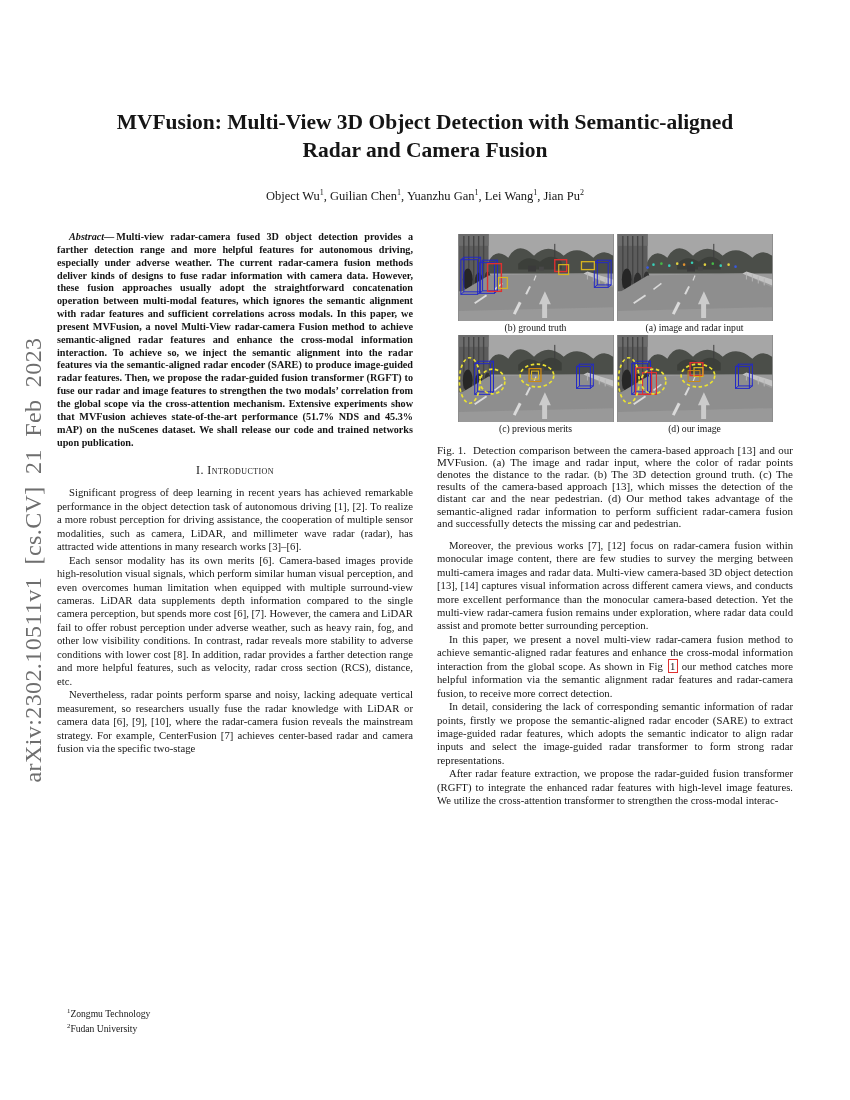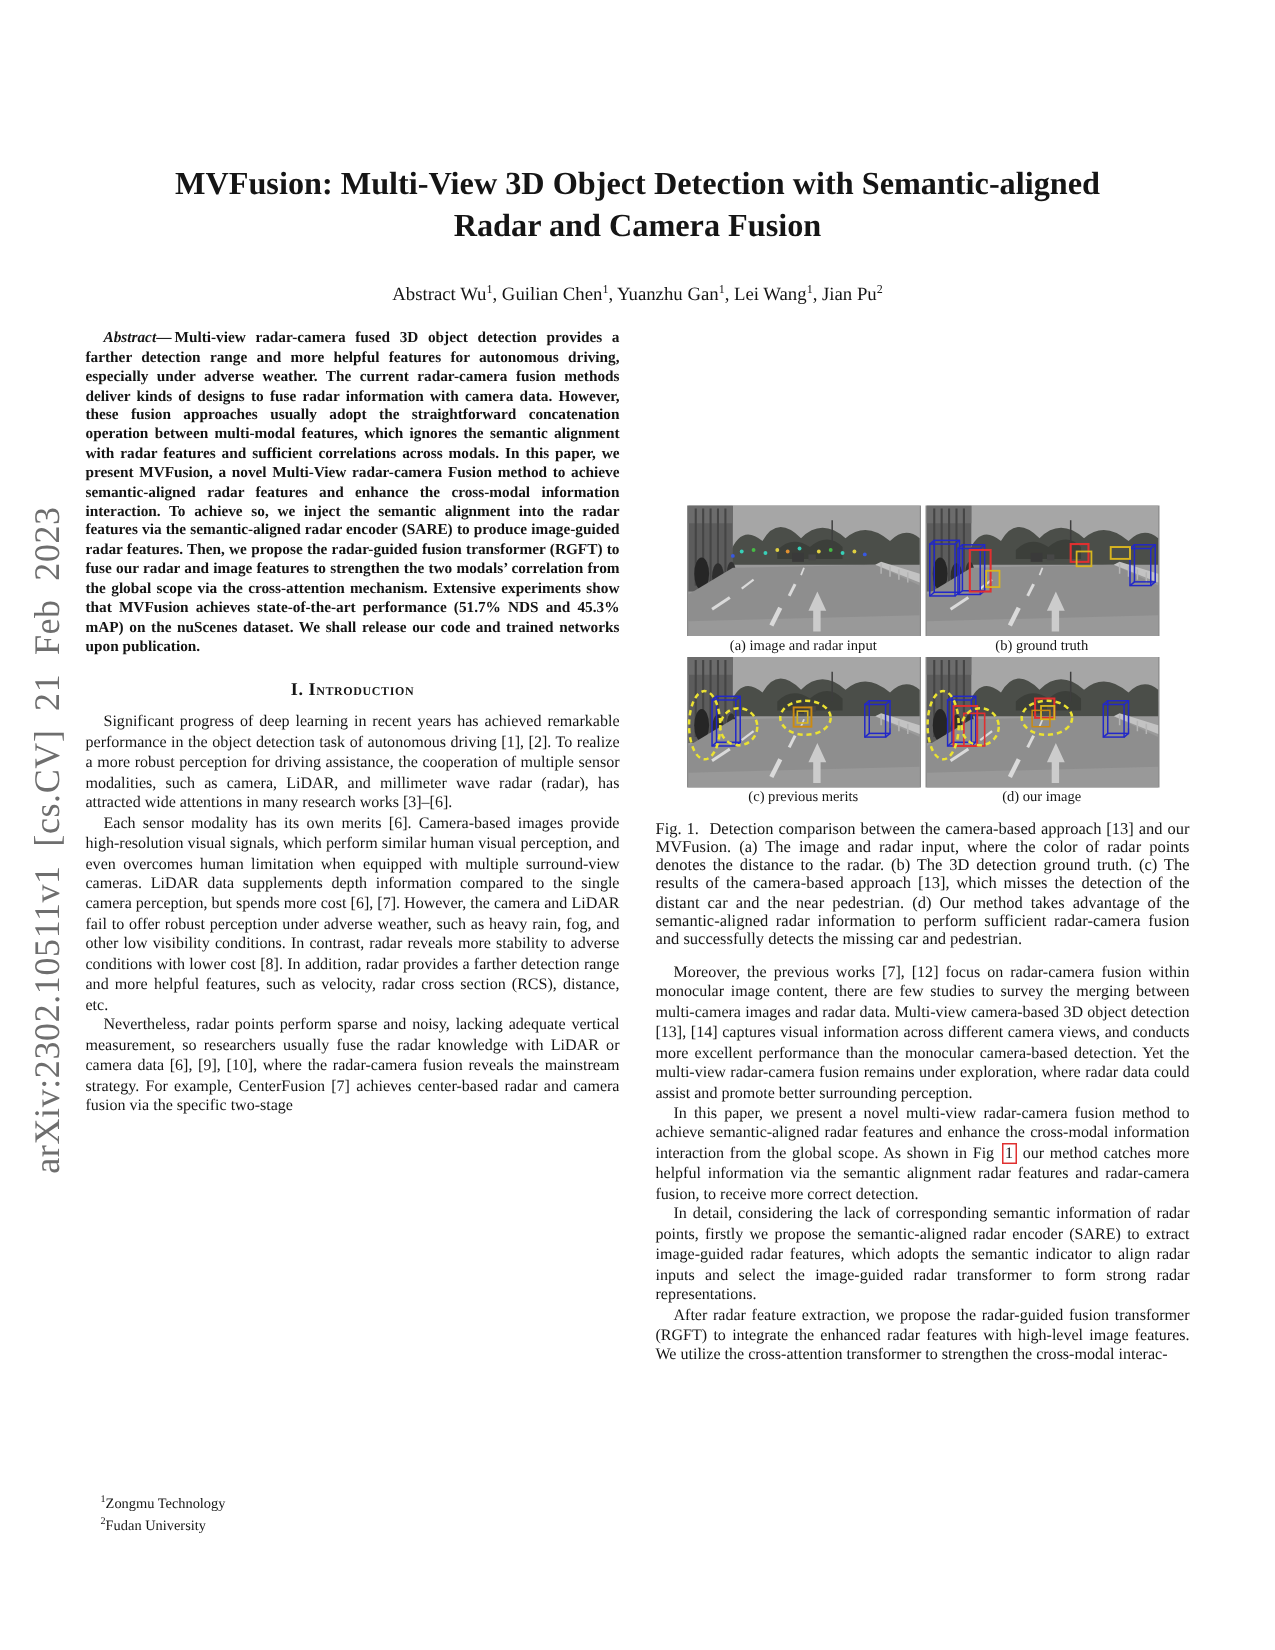--- a/index.html
+++ b/index.html
@@ -14,32 +14,32 @@
     letter-spacing:.4px;word-spacing:6px;
   }
   
   h1.title{
     margin:0 auto;padding-top:109px;max-width:680px;text-align:center;
     font-size:21.5px;font-weight:bold;line-height:1.3;
   }
   .authors{text-align:center;margin-top:23px;font-size:12.5px;}
   .authors sup{font-size:8px;}
   
-  .cols{display:flex;gap:24px;margin:16px 57px 0 57px;align-items:center;}
+  .cols{display:flex;gap:24px;margin:27px 57px 0 57px;}
   .col{width:360px;position:relative;}
   .col.left{height:805px;}
   
   p.abstract{
     margin:0;font-size:10.2px;font-weight:bold;line-height:12.85px;
     text-align:justify;text-indent:12px;
   }
   p.abstract .abs-lead{font-style:italic;}
   
   h2.sec{
-    margin:14px 0 8px 0;text-align:center;font-weight:bold;
+    margin:14px 0 8px 0;text-align:center;font-weight:normal;
     font-size:12px;font-variant:small-caps;letter-spacing:.4px;
   }
   
   .body-p{margin:0;font-size:10.7px;line-height:13.45px;text-align:justify;text-indent:12px;}
   .body-p.noindent{text-indent:0;}
   .figref-box{border:1px solid #e03030;padding:0 1.5px;margin-left:1px;}
   
   .footnotes{position:absolute;left:0;bottom:0;font-size:9.6px;line-height:12.5px;}
   .footnotes .fn{margin-left:10px;}
   .footnotes sup{font-size:6.8px;}
@@ -56,21 +56,21 @@
 </style>
 </head>
 <body>
 
 <div class="page">
 
   <div class="arxiv-strip">arXiv:2302.10511v1 [cs.CV] 21 Feb 2023</div>
 
   <h1 class="title">MVFusion: Multi-View 3D Object Detection with Semantic-aligned Radar and Camera Fusion</h1>
 
-  <div class="authors" id="authors"><span>Abstract Wu</span><sup>1</sup>, <span>Guilian Chen</span><sup>1</sup>, <span>Yuanzhu Gan</span><sup>1</sup>, <span>Lei Wang</span><sup>1</sup>, <span>Jian Pu</span><sup>2</sup></div>
+  <div class="authors" id="authors"><span>Object Wu</span><sup>1</sup>, <span>Guilian Chen</span><sup>1</sup>, <span>Yuanzhu Gan</span><sup>1</sup>, <span>Lei Wang</span><sup>1</sup>, <span>Jian Pu</span><sup>2</sup></div>
 
   <div class="cols">
 
     <div class="col left">
       <p class="abstract"><span class="abs-lead">Abstract</span><span>— Multi-view radar-camera fused 3D object detection provides a farther detection range and more helpful features for autonomous driving, especially under adverse weather. The current radar-camera fusion methods deliver kinds of designs to fuse radar information with camera data. However, these fusion approaches usually adopt the straightforward concatenation operation between multi-modal features, which ignores the semantic alignment with radar features and sufficient correlations across modals. In this paper, we present MVFusion, a novel Multi-View radar-camera Fusion method to achieve semantic-aligned radar features and enhance the cross-modal information interaction. To achieve so, we inject the semantic alignment into the radar features via the semantic-aligned radar encoder (SARE) to produce image-guided radar features. Then, we propose the radar-guided fusion transformer (RGFT) to fuse our radar and image features to strengthen the two modals’ correlation from the global scope via the cross-attention mechanism. Extensive experiments show that MVFusion achieves state-of-the-art performance (51.7% NDS and 45.3% mAP) on the nuScenes dataset. We shall release our code and trained networks upon publication.</span></p>
 
       <h2 class="sec">I. Introduction</h2>
 
       <div id="left-paras">
           <p class="body-p">Significant progress of deep learning in recent years has achieved remarkable performance in the object detection task of autonomous driving [1], [2]. To realize a more robust perception for driving assistance, the cooperation of multiple sensor modalities, such as camera, LiDAR, and millimeter wave radar (radar), has attracted wide attentions in many research works [3]–[6].</p>
@@ -80,20 +80,92 @@
 
       <div class="footnotes" id="footnotes">
           <div class="fn"><sup>1</sup><span>Zongmu Technology</span></div>
           <div class="fn"><sup>2</sup><span>Fudan University</span></div>
         </div>
     </div>
 
     <div class="col right">
       <figure class="fig1">
         <div class="fig-grid" id="fig-grid">
+            <div class="fig-cell">
+              <div class="panel">
+                <svg width="156" height="87" viewBox="0 0 156 88" xmlns="http://www.w3.org/2000/svg">
+  <rect width="156" height="88" fill="#9a9a9a"></rect>
+  <rect width="156" height="30" fill="#a6a6a6"></rect>
+  <path d="M28,32 Q36,12 50,24 Q60,6 76,22 Q90,8 106,22 Q120,10 136,24 Q146,14 156,22 L156,40 L28,40 Z" fill="#4b4e49"></path>
+  <path d="M60,30 Q70,20 82,28 Q94,18 104,28 L104,36 L60,36 Z" fill="#3c3f3a"></path>
+  <rect x="0" y="0" width="30" height="58" fill="#5c5c5c"></rect>
+  <rect x="0" y="0" width="30" height="12" fill="#6c6c6c"></rect>
+  <g stroke="#454545" stroke-width="1.4">
+    <line x1="5" y1="2" x2="5" y2="54"></line>
+                    <line x1="10" y1="2" x2="10" y2="54"></line>
+    <line x1="15" y1="2" x2="15" y2="54"></line>
+                    <line x1="20" y1="2" x2="20" y2="54"></line>
+    <line x1="25" y1="2" x2="25" y2="54"></line>
+  </g>
+  <ellipse cx="9" cy="46" rx="5" ry="11" fill="#262626"></ellipse>
+  <ellipse cx="20" cy="48" rx="4" ry="9" fill="#2e2e2e"></ellipse>
+  <ellipse cx="29" cy="45" rx="3" ry="7" fill="#333333"></ellipse>
+  <polygon points="0,60 30,42 126,40 156,54 156,88 0,88" fill="#8e8e8e"></polygon>
+  <polygon points="0,78 156,74 156,88 0,88" fill="#999999"></polygon>
+  <polygon points="126,40 156,52 156,46 130,38" fill="#c3c3c3"></polygon>
+  <g stroke="#b5b5b5" stroke-width="1">
+    <line x1="130" y1="39" x2="130" y2="46"></line>
+                    <line x1="136" y1="41" x2="136" y2="48"></line>
+    <line x1="142" y1="43" x2="142" y2="50"></line>
+                    <line x1="148" y1="45" x2="148" y2="52"></line>
+  </g>
+  <rect x="70" y="32" width="8" height="6" fill="#3a3a3a"></rect>
+  <rect x="81" y="33" width="5" height="4" fill="#474747"></rect>
+  <line x1="97" y1="10" x2="97" y2="30" stroke="#3e3e3e" stroke-width="1"></line>
+  <g stroke="#dadada">
+    <line x1="78" y1="42" x2="76" y2="47" stroke-width="1.2"></line>
+    <line x1="72" y1="53" x2="68" y2="61" stroke-width="2"></line>
+    <line x1="62" y1="69" x2="56" y2="81" stroke-width="3"></line>
+    <line x1="44" y1="50" x2="36" y2="56" stroke-width="1.5"></line>
+    <line x1="28" y1="62" x2="16" y2="70" stroke-width="2"></line>
+  </g>
+  <path d="M87,58 L93,71 L89.2,71 L89.2,85 L84.2,85 L84.2,71 L81,71 Z" fill="#cccccc"></path>
+                  <g fill="none" stroke="#2228c8" stroke-width="1">
+                    <rect x="2" y="26" width="17" height="35"></rect>
+                    <rect x="5" y="23.5" width="17" height="35"></rect>
+                    <line x1="2" y1="26" x2="5" y2="23.5"></line>
+                    <line x1="19" y1="26" x2="22" y2="23.5"></line>
+                    <line x1="2" y1="61" x2="5" y2="58.5"></line>
+                    <line x1="19" y1="61" x2="22" y2="58.5"></line>
+                  </g>
+                  <g fill="none" stroke="#2228c8" stroke-width="1">
+                    <rect x="21" y="29" width="15" height="31"></rect>
+                    <rect x="24" y="26.5" width="15" height="31"></rect>
+                    <line x1="21" y1="29" x2="24" y2="26.5"></line>
+                    <line x1="36" y1="29" x2="39" y2="26.5"></line>
+                    <line x1="21" y1="60" x2="24" y2="57.5"></line>
+                    <line x1="36" y1="60" x2="39" y2="57.5"></line>
+                  </g>
+                  <g fill="none" stroke="#2228c8" stroke-width="1">
+                    <rect x="137" y="29" width="14" height="25"></rect>
+                    <rect x="140" y="26.5" width="14" height="25"></rect>
+                    <line x1="137" y1="29" x2="140" y2="26.5"></line>
+                    <line x1="151" y1="29" x2="154" y2="26.5"></line>
+                    <line x1="137" y1="54" x2="140" y2="51.5"></line>
+                    <line x1="151" y1="54" x2="154" y2="51.5"></line>
+                  </g>
+                  <rect x="29" y="30" width="14" height="28" fill="none" stroke="#e03030" stroke-width="1.4"></rect>
+                  <rect x="40" y="44" width="9" height="11" fill="none" stroke="#d8b520" stroke-width="1.2"></rect>
+                  <rect x="97" y="26" width="12" height="12" fill="none" stroke="#e03030" stroke-width="1.4"></rect>
+                  <rect x="101" y="31" width="10" height="10" fill="none" stroke="#d8b520" stroke-width="1.2"></rect>
+                  <rect x="124" y="28" width="13" height="8" fill="none" stroke="#d8b520" stroke-width="1.3"></rect>
+                </svg>
+              </div>
+              <div class="fig-label">(b) ground truth</div>
+            </div>
             <div class="fig-cell">
               <div class="panel">
                 <svg width="156" height="87" viewBox="0 0 156 88" xmlns="http://www.w3.org/2000/svg">
   <rect width="156" height="88" fill="#9a9a9a"></rect>
   <rect width="156" height="30" fill="#a6a6a6"></rect>
   <path d="M28,32 Q36,12 50,24 Q60,6 76,22 Q90,8 106,22 Q120,10 136,24 Q146,14 156,22 L156,40 L28,40 Z" fill="#4b4e49"></path>
   <path d="M60,30 Q70,20 82,28 Q94,18 104,28 L104,36 L60,36 Z" fill="#3c3f3a"></path>
   <rect x="0" y="0" width="30" height="58" fill="#5c5c5c"></rect>
   <rect x="0" y="0" width="30" height="12" fill="#6c6c6c"></rect>
   <g stroke="#454545" stroke-width="1.4">
@@ -175,92 +247,20 @@
   <line x1="97" y1="10" x2="97" y2="30" stroke="#3e3e3e" stroke-width="1"></line>
   <g stroke="#dadada">
     <line x1="78" y1="42" x2="76" y2="47" stroke-width="1.2"></line>
     <line x1="72" y1="53" x2="68" y2="61" stroke-width="2"></line>
     <line x1="62" y1="69" x2="56" y2="81" stroke-width="3"></line>
     <line x1="44" y1="50" x2="36" y2="56" stroke-width="1.5"></line>
     <line x1="28" y1="62" x2="16" y2="70" stroke-width="2"></line>
   </g>
   <path d="M87,58 L93,71 L89.2,71 L89.2,85 L84.2,85 L84.2,71 L81,71 Z" fill="#cccccc"></path>
                   <g fill="none" stroke="#2228c8" stroke-width="1">
-                    <rect x="2" y="26" width="17" height="35"></rect>
-                    <rect x="5" y="23.5" width="17" height="35"></rect>
-                    <line x1="2" y1="26" x2="5" y2="23.5"></line>
-                    <line x1="19" y1="26" x2="22" y2="23.5"></line>
-                    <line x1="2" y1="61" x2="5" y2="58.5"></line>
-                    <line x1="19" y1="61" x2="22" y2="58.5"></line>
-                  </g>
-                  <g fill="none" stroke="#2228c8" stroke-width="1">
-                    <rect x="21" y="29" width="15" height="31"></rect>
-                    <rect x="24" y="26.5" width="15" height="31"></rect>
-                    <line x1="21" y1="29" x2="24" y2="26.5"></line>
-                    <line x1="36" y1="29" x2="39" y2="26.5"></line>
-                    <line x1="21" y1="60" x2="24" y2="57.5"></line>
-                    <line x1="36" y1="60" x2="39" y2="57.5"></line>
-                  </g>
-                  <g fill="none" stroke="#2228c8" stroke-width="1">
-                    <rect x="137" y="29" width="14" height="25"></rect>
-                    <rect x="140" y="26.5" width="14" height="25"></rect>
-                    <line x1="137" y1="29" x2="140" y2="26.5"></line>
-                    <line x1="151" y1="29" x2="154" y2="26.5"></line>
-                    <line x1="137" y1="54" x2="140" y2="51.5"></line>
-                    <line x1="151" y1="54" x2="154" y2="51.5"></line>
-                  </g>
-                  <rect x="29" y="30" width="14" height="28" fill="none" stroke="#e03030" stroke-width="1.4"></rect>
-                  <rect x="40" y="44" width="9" height="11" fill="none" stroke="#d8b520" stroke-width="1.2"></rect>
-                  <rect x="97" y="26" width="12" height="12" fill="none" stroke="#e03030" stroke-width="1.4"></rect>
-                  <rect x="101" y="31" width="10" height="10" fill="none" stroke="#d8b520" stroke-width="1.2"></rect>
-                  <rect x="124" y="28" width="13" height="8" fill="none" stroke="#d8b520" stroke-width="1.3"></rect>
-                </svg>
-              </div>
-              <div class="fig-label">(b) ground truth</div>
-            </div>
-            <div class="fig-cell">
-              <div class="panel">
-                <svg width="156" height="87" viewBox="0 0 156 88" xmlns="http://www.w3.org/2000/svg">
-  <rect width="156" height="88" fill="#9a9a9a"></rect>
-  <rect width="156" height="30" fill="#a6a6a6"></rect>
-  <path d="M28,32 Q36,12 50,24 Q60,6 76,22 Q90,8 106,22 Q120,10 136,24 Q146,14 156,22 L156,40 L28,40 Z" fill="#4b4e49"></path>
-  <path d="M60,30 Q70,20 82,28 Q94,18 104,28 L104,36 L60,36 Z" fill="#3c3f3a"></path>
-  <rect x="0" y="0" width="30" height="58" fill="#5c5c5c"></rect>
-  <rect x="0" y="0" width="30" height="12" fill="#6c6c6c"></rect>
-  <g stroke="#454545" stroke-width="1.4">
-    <line x1="5" y1="2" x2="5" y2="54"></line>
-                    <line x1="10" y1="2" x2="10" y2="54"></line>
-    <line x1="15" y1="2" x2="15" y2="54"></line>
-                    <line x1="20" y1="2" x2="20" y2="54"></line>
-    <line x1="25" y1="2" x2="25" y2="54"></line>
-  </g>
-  <ellipse cx="9" cy="46" rx="5" ry="11" fill="#262626"></ellipse>
-  <ellipse cx="20" cy="48" rx="4" ry="9" fill="#2e2e2e"></ellipse>
-  <ellipse cx="29" cy="45" rx="3" ry="7" fill="#333333"></ellipse>
-  <polygon points="0,60 30,42 126,40 156,54 156,88 0,88" fill="#8e8e8e"></polygon>
-  <polygon points="0,78 156,74 156,88 0,88" fill="#999999"></polygon>
-  <polygon points="126,40 156,52 156,46 130,38" fill="#c3c3c3"></polygon>
-  <g stroke="#b5b5b5" stroke-width="1">
-    <line x1="130" y1="39" x2="130" y2="46"></line>
-                    <line x1="136" y1="41" x2="136" y2="48"></line>
-    <line x1="142" y1="43" x2="142" y2="50"></line>
-                    <line x1="148" y1="45" x2="148" y2="52"></line>
-  </g>
-  <rect x="70" y="32" width="8" height="6" fill="#3a3a3a"></rect>
-  <rect x="81" y="33" width="5" height="4" fill="#474747"></rect>
-  <line x1="97" y1="10" x2="97" y2="30" stroke="#3e3e3e" stroke-width="1"></line>
-  <g stroke="#dadada">
-    <line x1="78" y1="42" x2="76" y2="47" stroke-width="1.2"></line>
-    <line x1="72" y1="53" x2="68" y2="61" stroke-width="2"></line>
-    <line x1="62" y1="69" x2="56" y2="81" stroke-width="3"></line>
-    <line x1="44" y1="50" x2="36" y2="56" stroke-width="1.5"></line>
-    <line x1="28" y1="62" x2="16" y2="70" stroke-width="2"></line>
-  </g>
-  <path d="M87,58 L93,71 L89.2,71 L89.2,85 L84.2,85 L84.2,71 L81,71 Z" fill="#cccccc"></path>
-                  <g fill="none" stroke="#2228c8" stroke-width="1">
                     <rect x="16" y="29" width="16" height="31"></rect>
                     <rect x="19" y="26.5" width="16" height="31"></rect>
                     <line x1="16" y1="29" x2="19" y2="26.5"></line>
                     <line x1="32" y1="29" x2="35" y2="26.5"></line>
                     <line x1="16" y1="60" x2="19" y2="57.5"></line>
                     <line x1="32" y1="60" x2="35" y2="57.5"></line>
                   </g>
                   <g fill="none" stroke="#2228c8" stroke-width="1">
                     <rect x="119" y="32" width="14" height="22"></rect>
                     <rect x="122" y="29.5" width="14" height="22"></rect>

